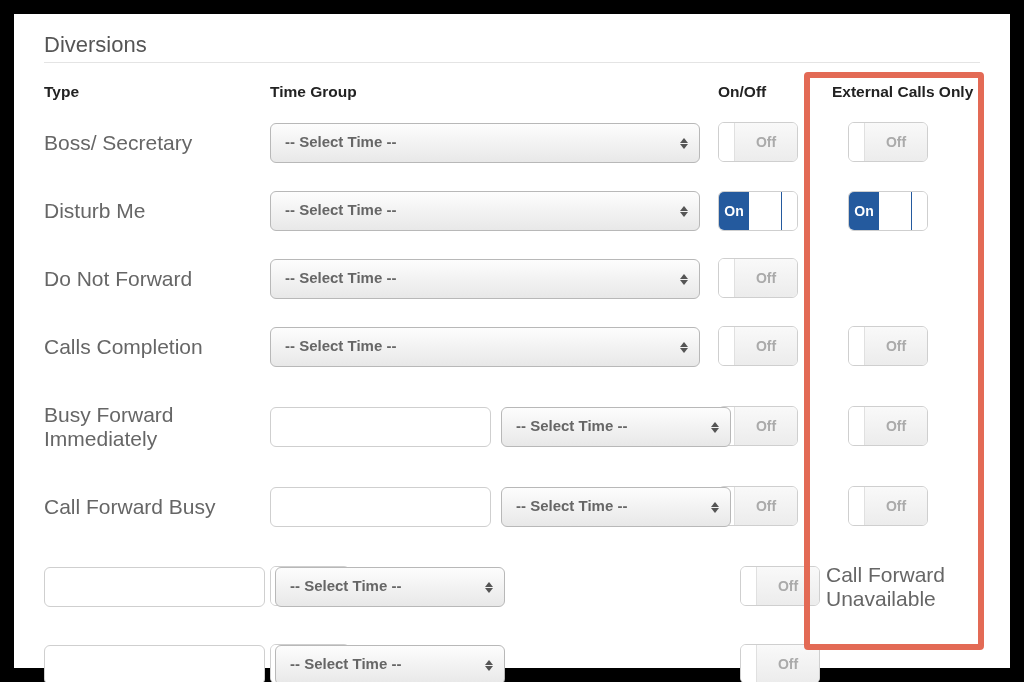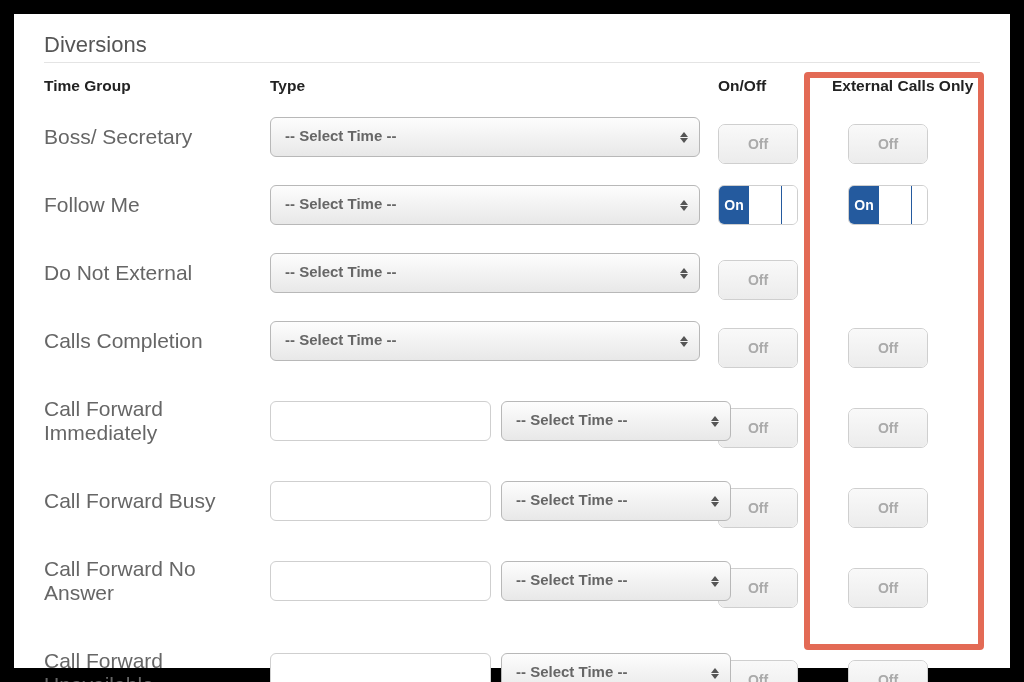--- a/index.html
+++ b/index.html
@@ -14,21 +14,21 @@
       height: 654px;
       padding: 18px 30px 18px 30px;
       position: relative;
     }
     .section-title {
       font-size: 22px;
       font-weight: 400;
       color: #555;
       border-bottom: 1px solid #e4e4e4;
       padding-bottom: 4px;
-      margin-bottom: 14px;
+      margin-bottom: 20px;
     }
     .grid {
       display: grid;
       grid-template-columns: 208px 430px 90px 180px;
       column-gap: 18px;
       align-items: center;
     }
     .hdr {
       font-weight: 700;
       font-size: 15.5px;
@@ -109,21 +109,21 @@
     }
     .toggle .lbl {
       flex: 1;
       display: flex;
       align-items: center;
       justify-content: center;
       font-weight: 700;
       font-size: 14px;
     }
     .toggle.off .lbl { background: linear-gradient(#f9f9f9, #ececec); color: #aaa; }
-    .toggle.off { flex-direction: column; border-radius: 7px; }      
+    .toggle.off { flex-direction: row; }      
     .toggle.on  { flex-direction: row; gap: 32px; }      
     .toggle.on .lbl { background: #245a9e; color: #fff; }
     .toggle.on .knob { border-left: 1px solid #245a9e; }
     .toggle.off .knob { border-right: 1px solid #e0e0e0; }
 
     .ext-cell { padding-left: 22px; }
 
     
     .highlight {
       position: absolute;
@@ -132,55 +132,55 @@
       pointer-events: none;
     }
   </style>
 </head>
 <body>
 
 <div class="panel">
   <div class="section-title">Diversions</div>
 
   <div class="grid" id="grid">
+    <div class="hdr">Type</div>
     <div class="hdr">Time Group</div>
-    <div class="hdr">Type</div>
     <div class="hdr">On/Off</div>
     <div class="hdr" style="padding-left:6px;">External Calls Only</div>
   <div class="row-label">Boss/ Secretary</div>
       <div class="tg-cell tg-wide">
         <div class="select">
           <span>-- Select Time --</span>
           <span class="caret"></span>
         </div>
       </div>
       <div><div class="toggle off">
           <div class="knob"></div>
           <div class="lbl">Off</div>
         </div></div>
       <div class="ext-cell"><div class="toggle off">
           <div class="knob"></div>
           <div class="lbl">Off</div>
         </div></div>
-      <div class="row-label">Follow Me</div>
+      <div class="row-label">Disturb Me</div>
       <div class="tg-cell tg-wide">
         <div class="select">
           <span>-- Select Time --</span>
           <span class="caret"></span>
         </div>
       </div>
       <div><div class="toggle on">
           <div class="lbl">On</div>
           <div class="knob"></div>
         </div></div>
       <div class="ext-cell"><div class="toggle on">
           <div class="lbl">On</div>
           <div class="knob"></div>
         </div></div>
-      <div class="row-label">Do Not External</div>
+      <div class="row-label">Do Not Forward</div>
       <div class="tg-cell tg-wide">
         <div class="select">
           <span>-- Select Time --</span>
           <span class="caret"></span>
         </div>
       </div>
       <div><div class="toggle off">
           <div class="knob"></div>
           <div class="lbl">Off</div>
         </div></div>
@@ -193,21 +193,21 @@
         </div>
       </div>
       <div><div class="toggle off">
           <div class="knob"></div>
           <div class="lbl">Off</div>
         </div></div>
       <div class="ext-cell"><div class="toggle off">
           <div class="knob"></div>
           <div class="lbl">Off</div>
         </div></div>
-      <div class="row-label">Call Forward Immediately</div>
+      <div class="row-label">Busy Forward Immediately</div>
       <div class="tg-cell tg-split">
         <input type="text" style="">
         <div class="select">
           <span>-- Select Time --</span>
           <span class="caret"></span>
         </div>
       </div>
       <div><div class="toggle off">
           <div class="knob"></div>
           <div class="lbl">Off</div>
@@ -225,21 +225,20 @@
         </div>
       </div>
       <div><div class="toggle off">
           <div class="knob"></div>
           <div class="lbl">Off</div>
         </div></div>
       <div class="ext-cell"><div class="toggle off">
           <div class="knob"></div>
           <div class="lbl">Off</div>
         </div></div>
-      <div class="row-label">Call Forward No Answer</div>
       <div class="tg-cell tg-split">
         <input type="text" style="">
         <div class="select">
           <span>-- Select Time --</span>
           <span class="caret"></span>
         </div>
       </div>
       <div><div class="toggle off">
           <div class="knob"></div>
           <div class="lbl">Off</div>

